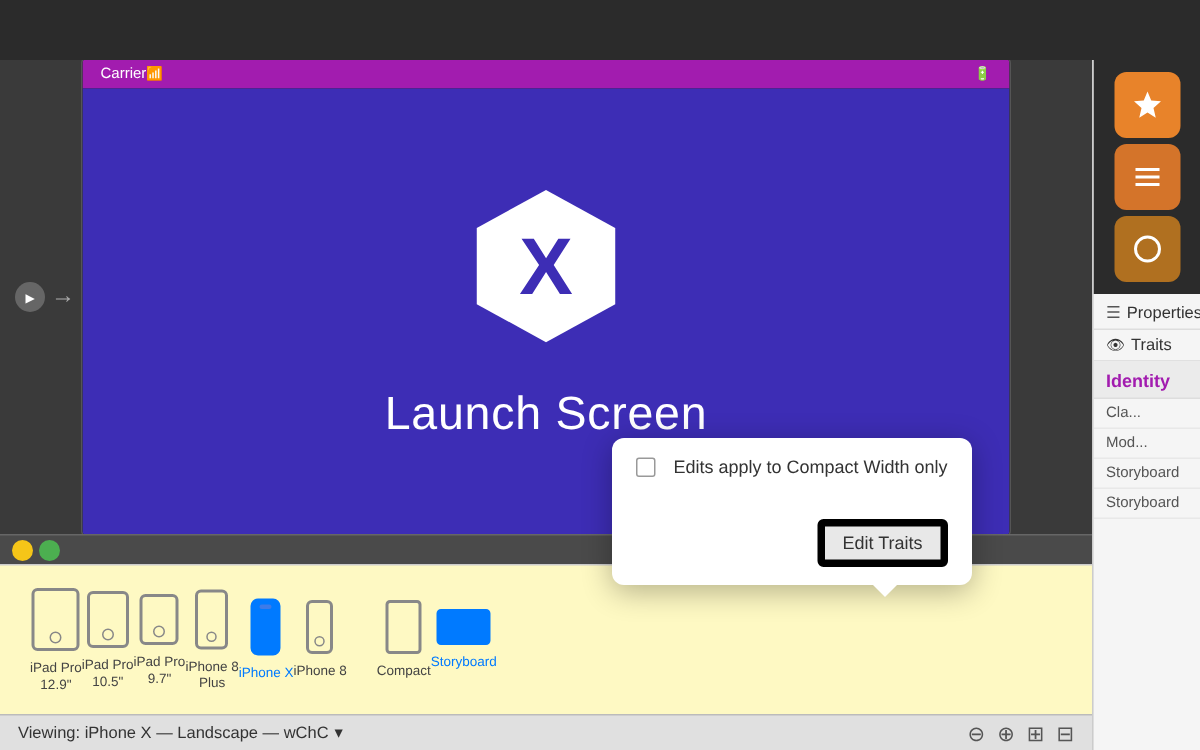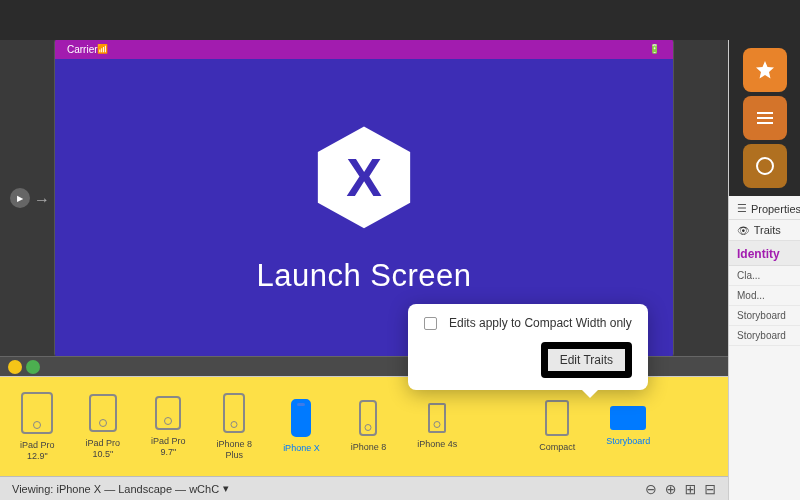--- a/index.html
+++ b/index.html
@@ -141,26 +141,26 @@
       border-radius: 50%;
       border: none;
       cursor: pointer;
     }
     .sim-btn.yellow { background: #f5c518; }
     .sim-btn.green { background: #4caf50; }
 
     
     .device-picker {
       height: 100px;
-      background: #fde047;
+      background: #fef9c3;
       border-top: 1px solid #ccc;
       display: flex;
       align-items: center;
       padding: 0 20px;
-      gap: 31px;
+      gap: 0;
       overflow: hidden;
       flex-shrink: 0;
     }
 
     .device-item {
       display: flex;
       flex-direction: column;
       align-items: center;
       gap: 6px;
       cursor: pointer;
@@ -409,23 +409,23 @@
     .popup-checkbox {
       width: 13px;
       height: 13px;
       border: 1px solid #999;
       border-radius: 2px;
       background: white;
       flex-shrink: 0;
     }
 
     .popup-edit-btn {
-      margin-top: 4px;
+      margin-top: 20px;
       background: #e8e8e8;
-      border: 7px solid #000000;
+      border: 5px solid #000000;
       border-radius: 4px;
       padding: 4px 12px;
       font-size: 12px;
       cursor: pointer;
       float: right;
       color: #333;
     }
 
     
     .popup-overlay::after {
@@ -528,26 +528,20 @@
       </div>
 
       <div class="device-item">
         <div class="device-icon">
           <div class="iphone-icon"></div>
         </div>
         <span class="device-label">iPhone 8</span>
       </div>
 
 
-      <div class="device-item">
-        <div class="device-icon">
-          <div class="iphone-icon" style="height:30px;border-radius:2px;"></div>
-        </div>
-        <span class="device-label">iPhone 4s</span>
-      </div>
 
       <div style="width:20px; flex-shrink:0;"></div>
 
       <div class="device-item">
         <div class="device-icon">
           <div class="portrait-icon"></div>
         </div>
         <span class="device-label">Compact</span>
       </div>
 

